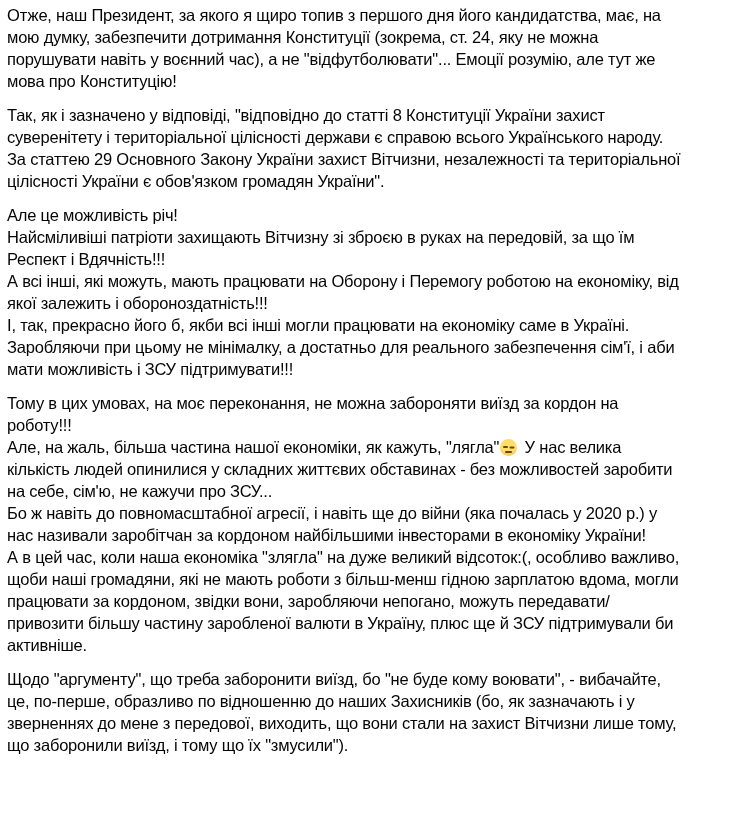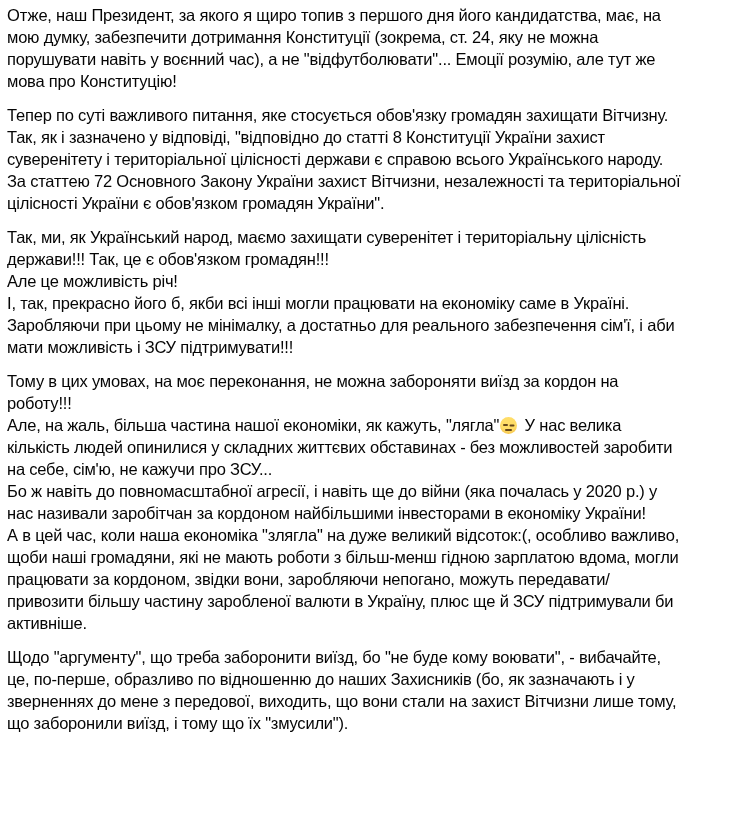--- a/index.html
+++ b/index.html
@@ -55,27 +55,27 @@
   }
 </style>
 </head>
 <body>
 
 <div class="post">
     <div class="para">
       <div class="segment">Отже, наш Президент, за якого я щиро топив з першого дня його кандидатства, має, на мою думку, забезпечити дотримання Конституції (зокрема, ст. 24, яку не можна порушувати навіть у воєнний час), а не "відфутболювати"... Емоції розумію, але тут же мова про Конституцію!</div>
     </div>
     <div class="para">
-      <div class="segment">Тепер по суті важливого питання, яке стосується обов'язку громадян захищати Вітчизну.</div>
       <div class="segment">Так, як і зазначено у відповіді, "відповідно до статті 8 Конституції України захист суверенітету і територіальної цілісності держави є справою всього Українського народу.</div>
-      <div class="segment">За статтею 72 Основного Закону України захист Вітчизни, незалежності та територіальної цілісності України є обов'язком громадян України".</div>
+      <div class="segment">За статтею 29 Основного Закону України захист Вітчизни, незалежності та територіальної цілісності України є обов'язком громадян України".</div>
     </div>
     <div class="para">
-      <div class="segment">Так, ми, як Український народ, маємо захищати суверенітет і територіальну цілісність держави!!! Так, це є обов'язком громадян!!!</div>
       <div class="segment">Але це можливість річ!</div>
+      <div class="segment">Найсміливіші патріоти захищають Вітчизну зі зброєю в руках на передовій, за що їм Респект і Вдячність!!!</div>
+      <div class="segment">А всі інші, які можуть, мають працювати на Оборону і Перемогу роботою на економіку, від якої залежить і обороноздатність!!!</div>
       <div class="segment">І, так, прекрасно його б, якби всі інші могли працювати на економіку саме в Україні. Заробляючи при цьому не мінімалку, а достатньо для реального забезпечення сім'ї, і аби мати можливість і ЗСУ підтримувати!!!</div>
     </div>
     <div class="para">
       <div class="segment">Тому в цих умовах, на моє переконання, не можна забороняти виїзд за кордон на роботу!!!</div>
       <div class="segment">Але, на жаль, більша частина нашої економіки, як кажуть, "лягла"<span class="emoji"></span> У нас велика кількість людей опинилися у складних життєвих обставинах - без можливостей заробити на себе, сім'ю, не кажучи про ЗСУ...</div>
       <div class="segment">Бо ж навіть до повномасштабної агресії, і навіть ще до війни (яка почалась у 2020 р.) у нас називали заробітчан за кордоном найбільшими інвесторами в економіку України!</div>
       <div class="segment">А в цей час, коли наша економіка "злягла" на дуже великий відсоток:(, особливо важливо, щоби наші громадяни, які не мають роботи з більш-менш гідною зарплатою вдома, могли працювати за кордоном, звідки вони, заробляючи непогано, можуть передавати/привозити більшу частину заробленої валюти в Україну, плюс ще й ЗСУ підтримували би активніше.</div>
     </div>
     <div class="para">
       <div class="segment">Щодо "аргументу", що треба заборонити виїзд, бо "не буде кому воювати", - вибачайте, це, по-перше, образливо по відношенню до наших Захисників (бо, як зазначають і у зверненнях до мене з передової, виходить, що вони стали на захист Вітчизни лише тому, що заборонили виїзд, і тому що їх "змусили").</div>

